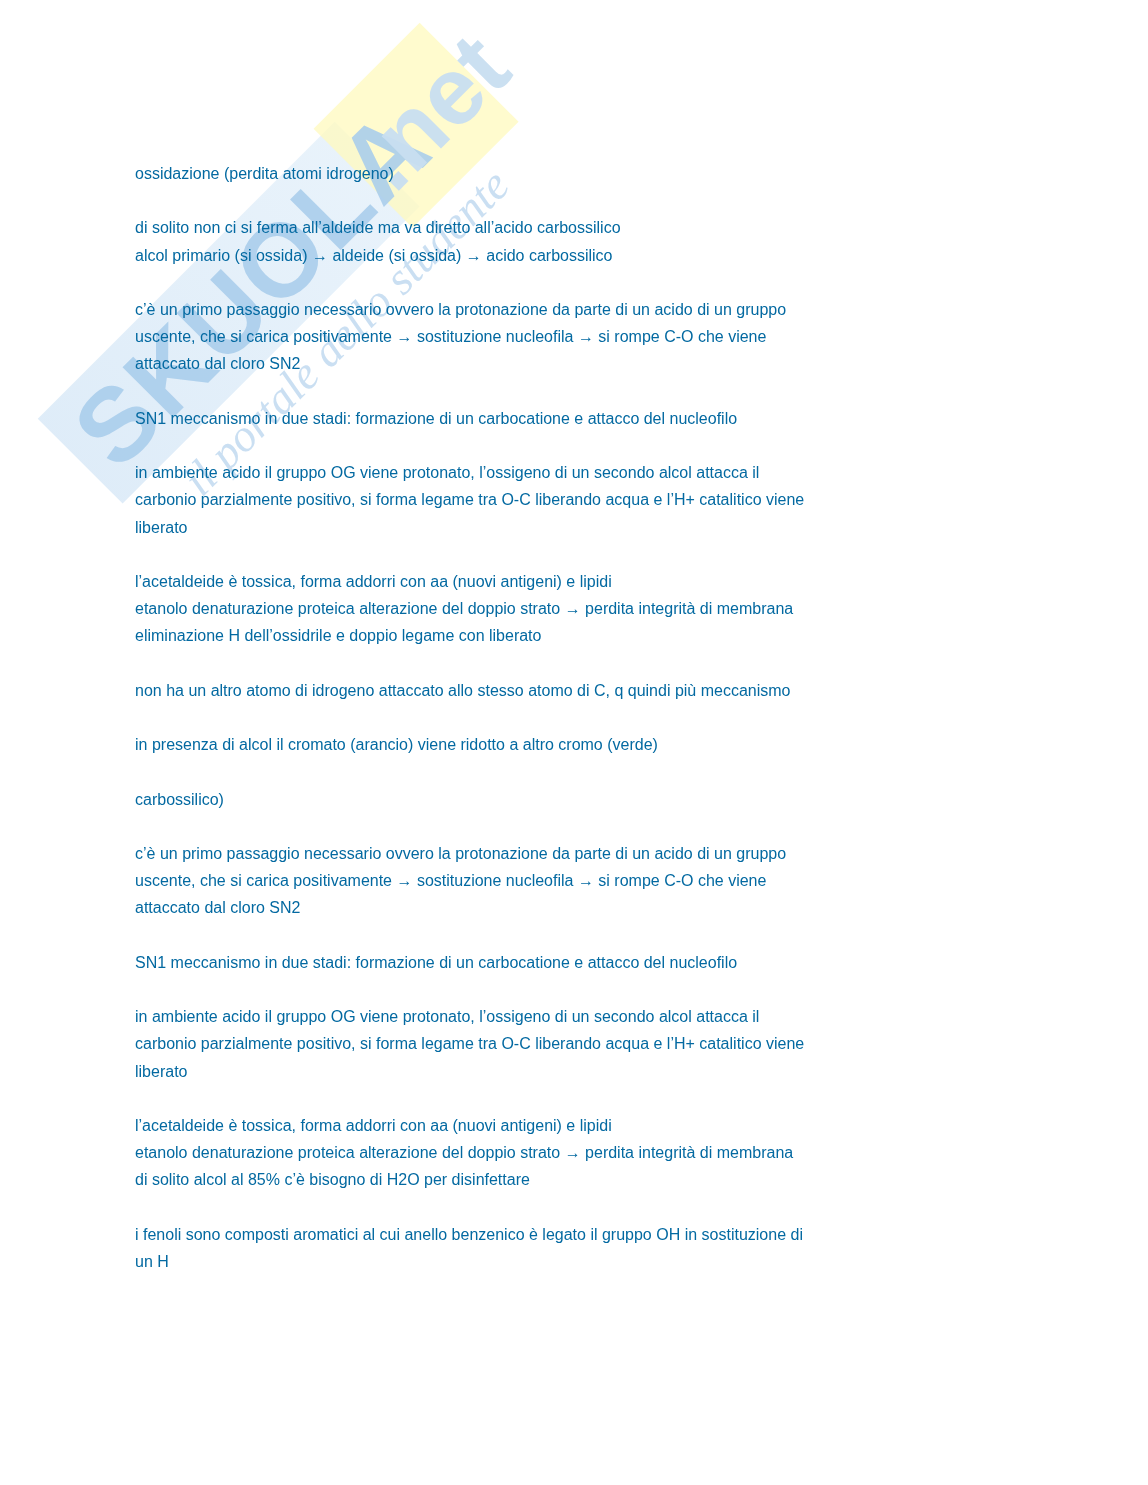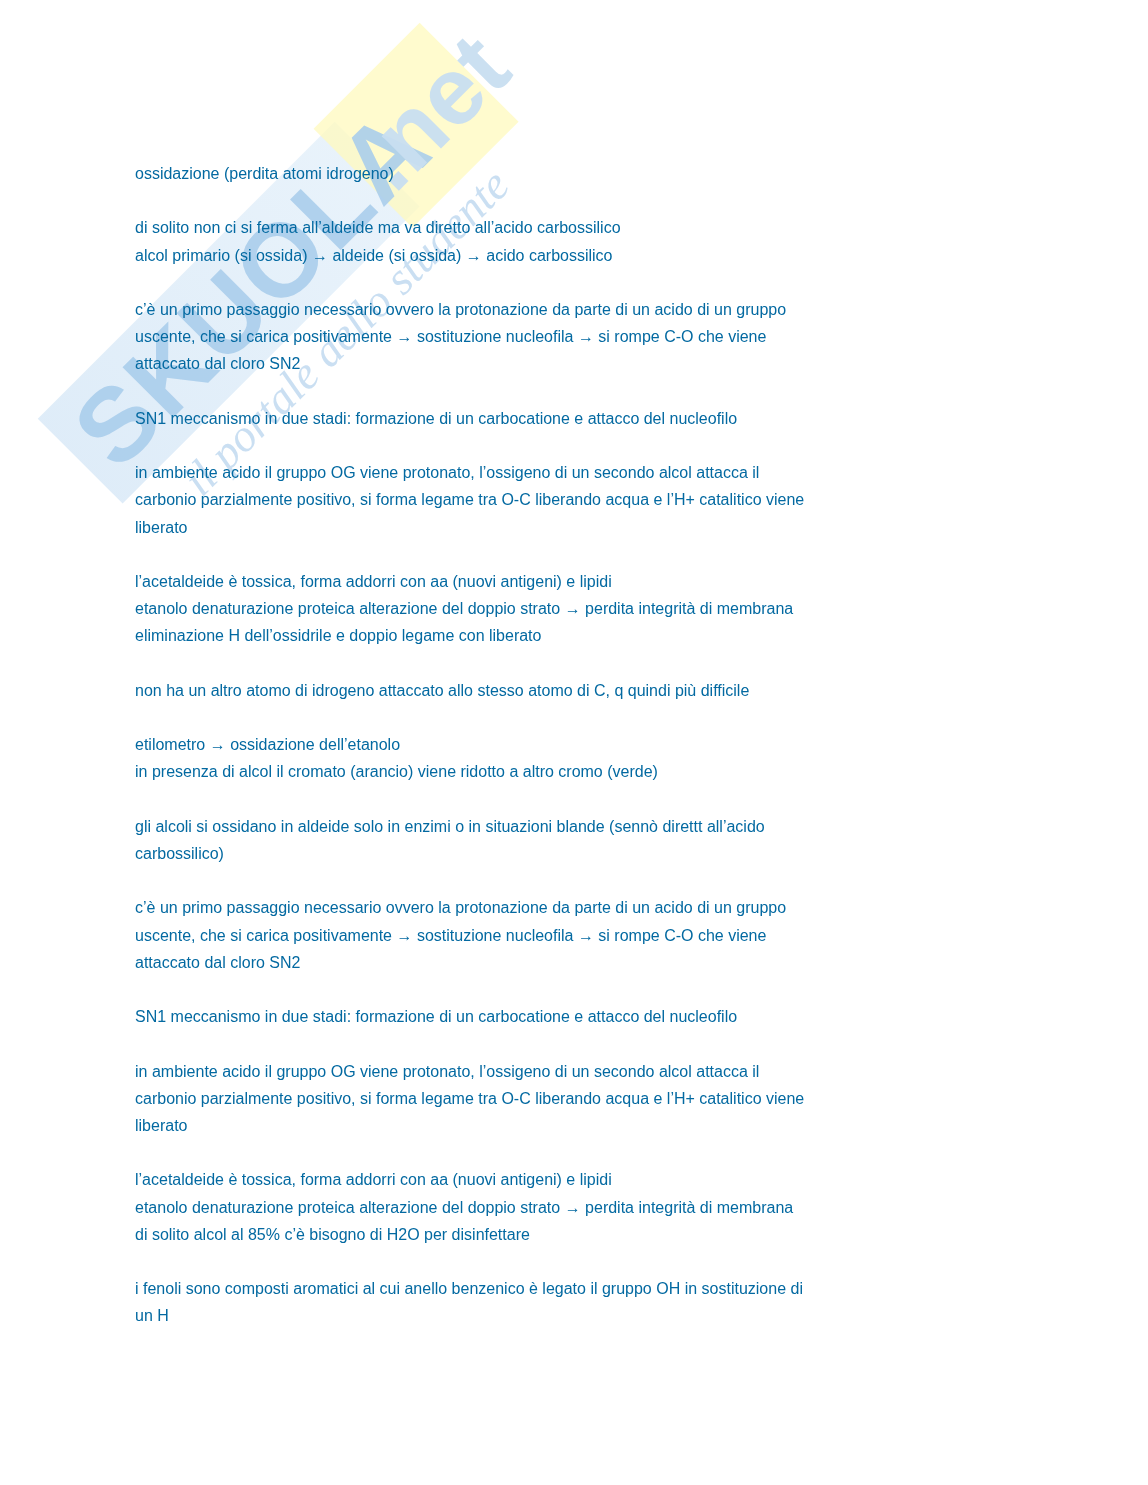--- a/index.html
+++ b/index.html
@@ -143,30 +143,28 @@
       <span class="line">liberato</span>
     </p>
 
     <p class="para">
       <span class="line">l’acetaldeide è tossica, forma addorri con aa (nuovi antigeni) e lipidi</span>
       <span class="line">etanolo denaturazione proteica alterazione del doppio strato → perdita integrità di membrana</span>
       <span class="line">eliminazione H dell’ossidrile e doppio legame con liberato</span>
     </p>
 
     <p class="para">
-      <span class="line">non ha un altro atomo di idrogeno attaccato allo stesso atomo di C, q quindi più difficile</span>
+      <span class="line">non ha un altro atomo di idrogeno attaccato allo stesso atomo di C, q quindi più meccanismo</span>
     </p>
 
     <p class="para">
-      <span class="line">etilometro → ossidazione dell’etanolo</span>
       <span class="line">in presenza di alcol il cromato (arancio) viene ridotto a altro cromo (verde)</span>
     </p>
 
     <p class="para">
-      <span class="line">gli alcoli si ossidano in aldeide solo in enzimi o in situazioni blande (sennò direttt all’acido</span>
       <span class="line">carbossilico)</span>
     </p>
 
     <p class="para">
       <span class="line">c’è un primo passaggio necessario ovvero la protonazione da parte di un acido di un gruppo</span>
       <span class="line">uscente, che si carica positivamente → sostituzione nucleofila → si rompe C-O che viene</span>
       <span class="line">attaccato dal cloro SN2</span>
     </p>
 
     <p class="para">

